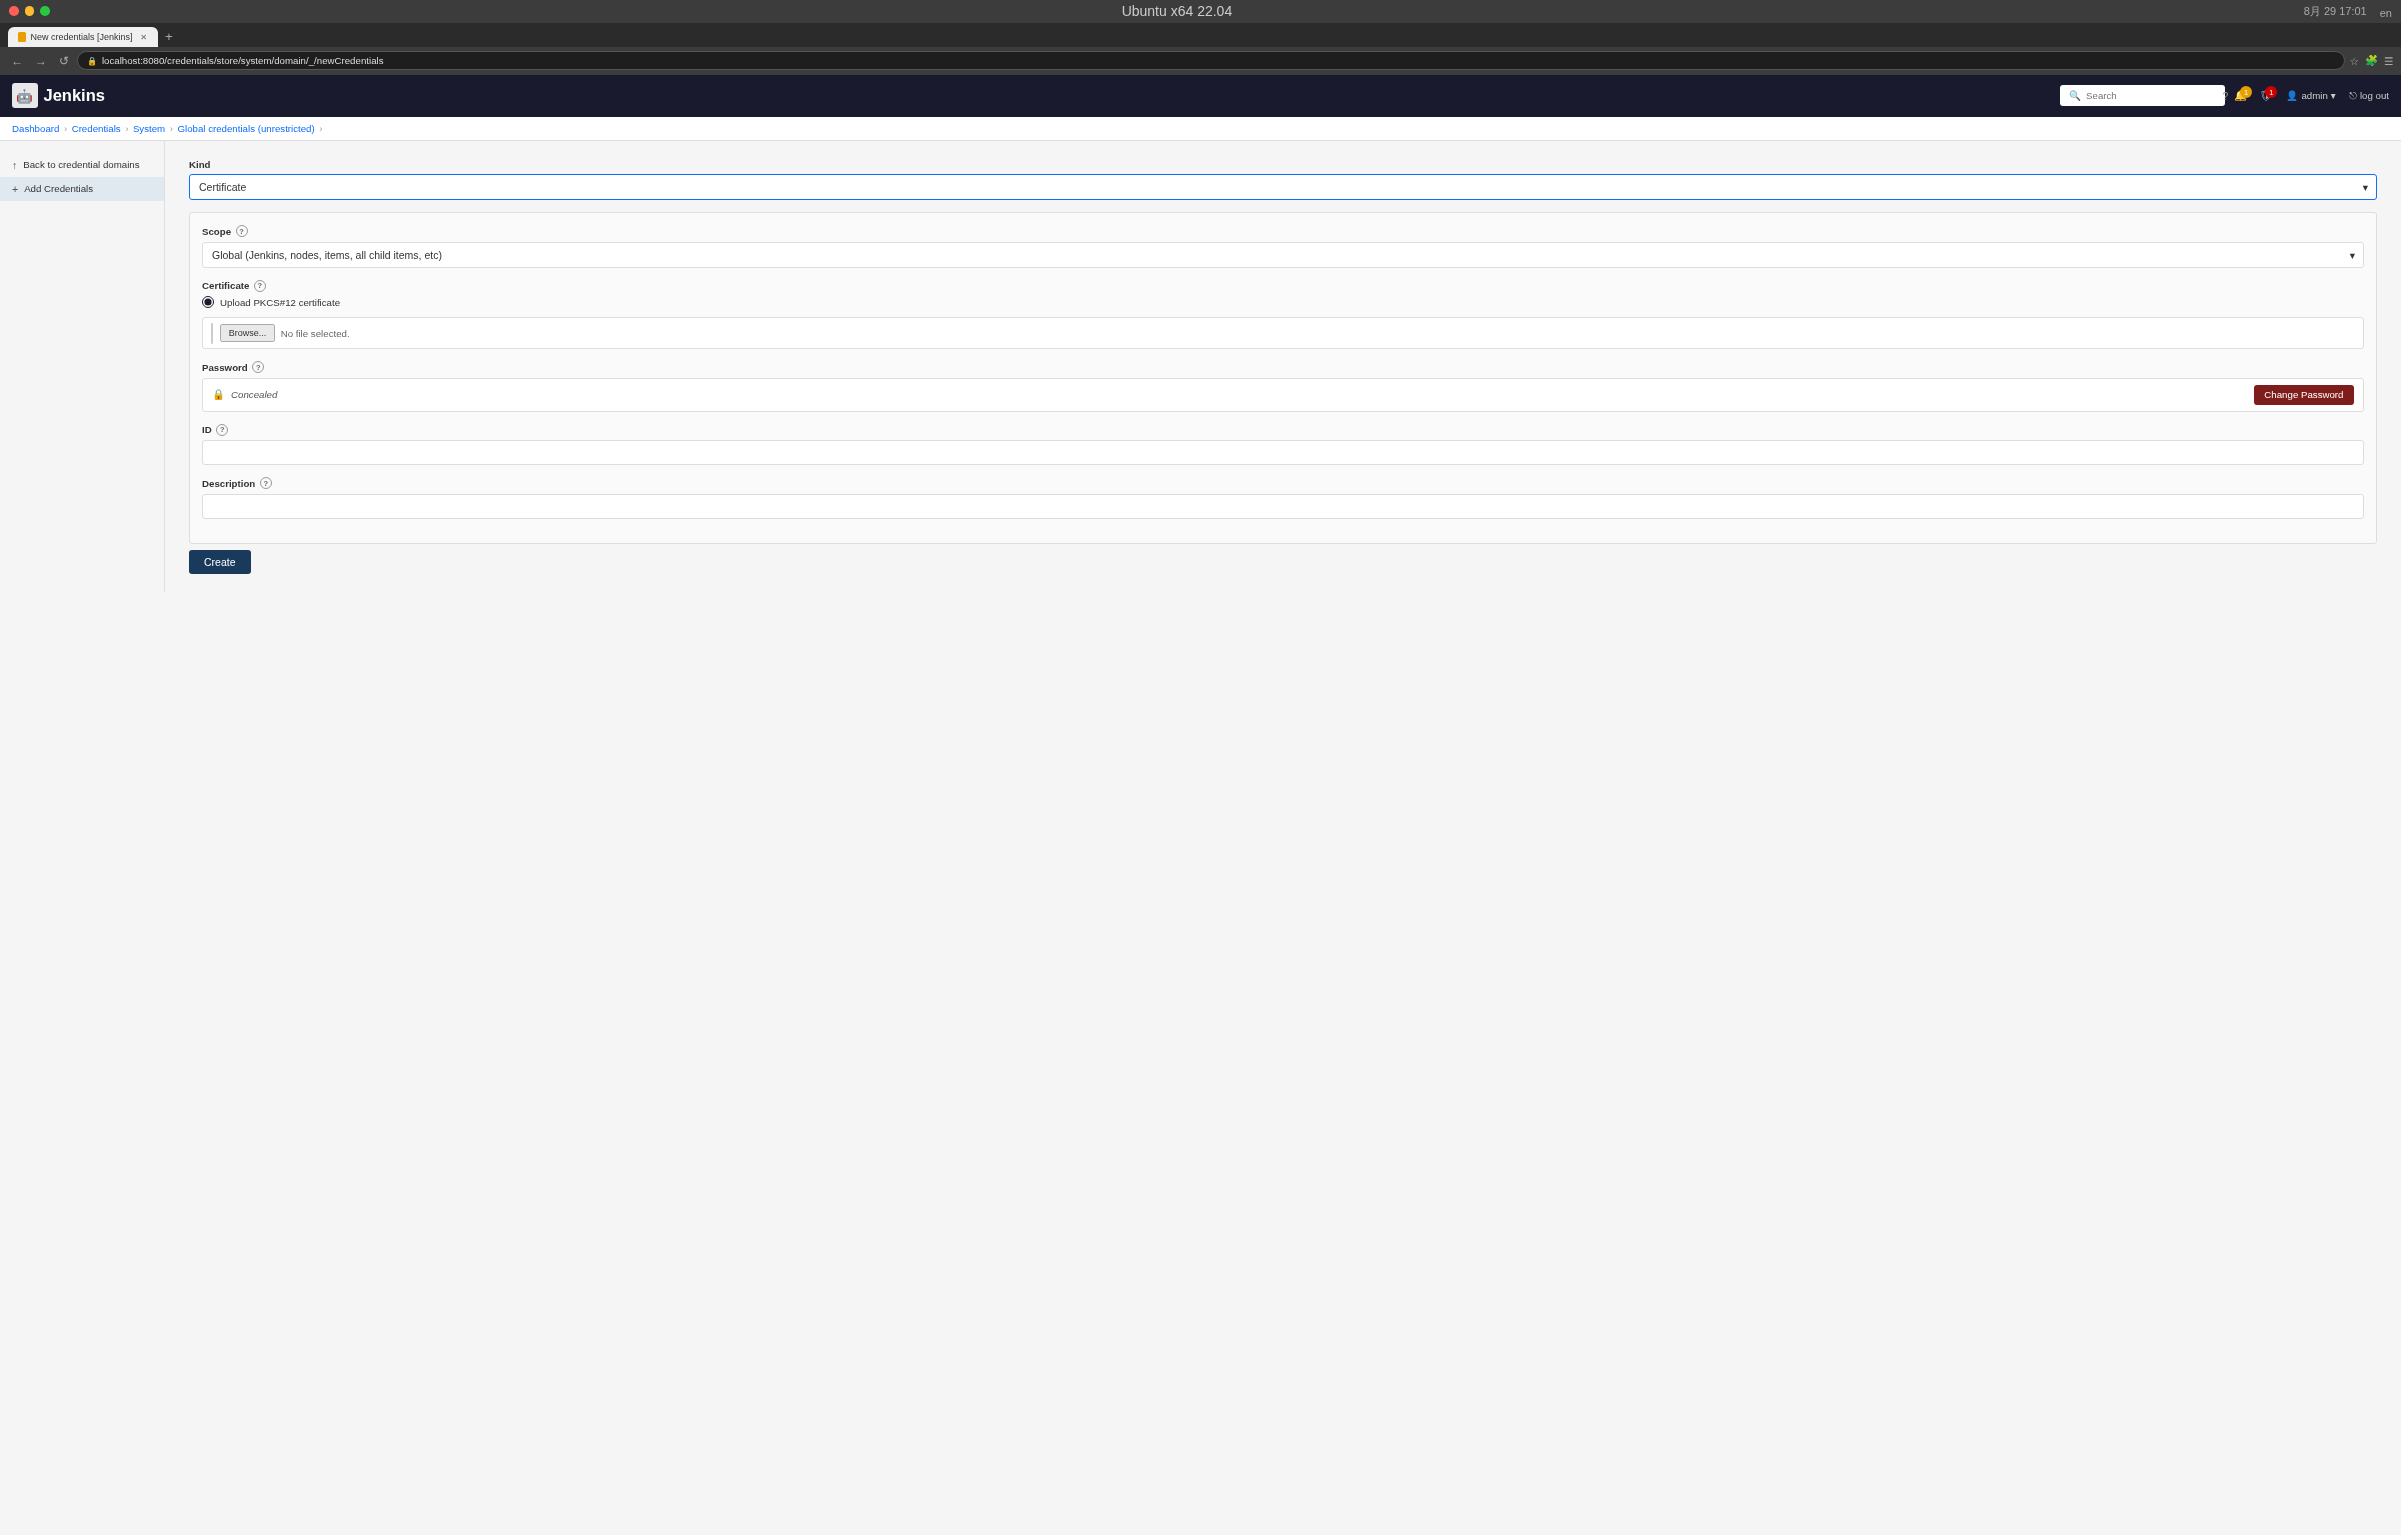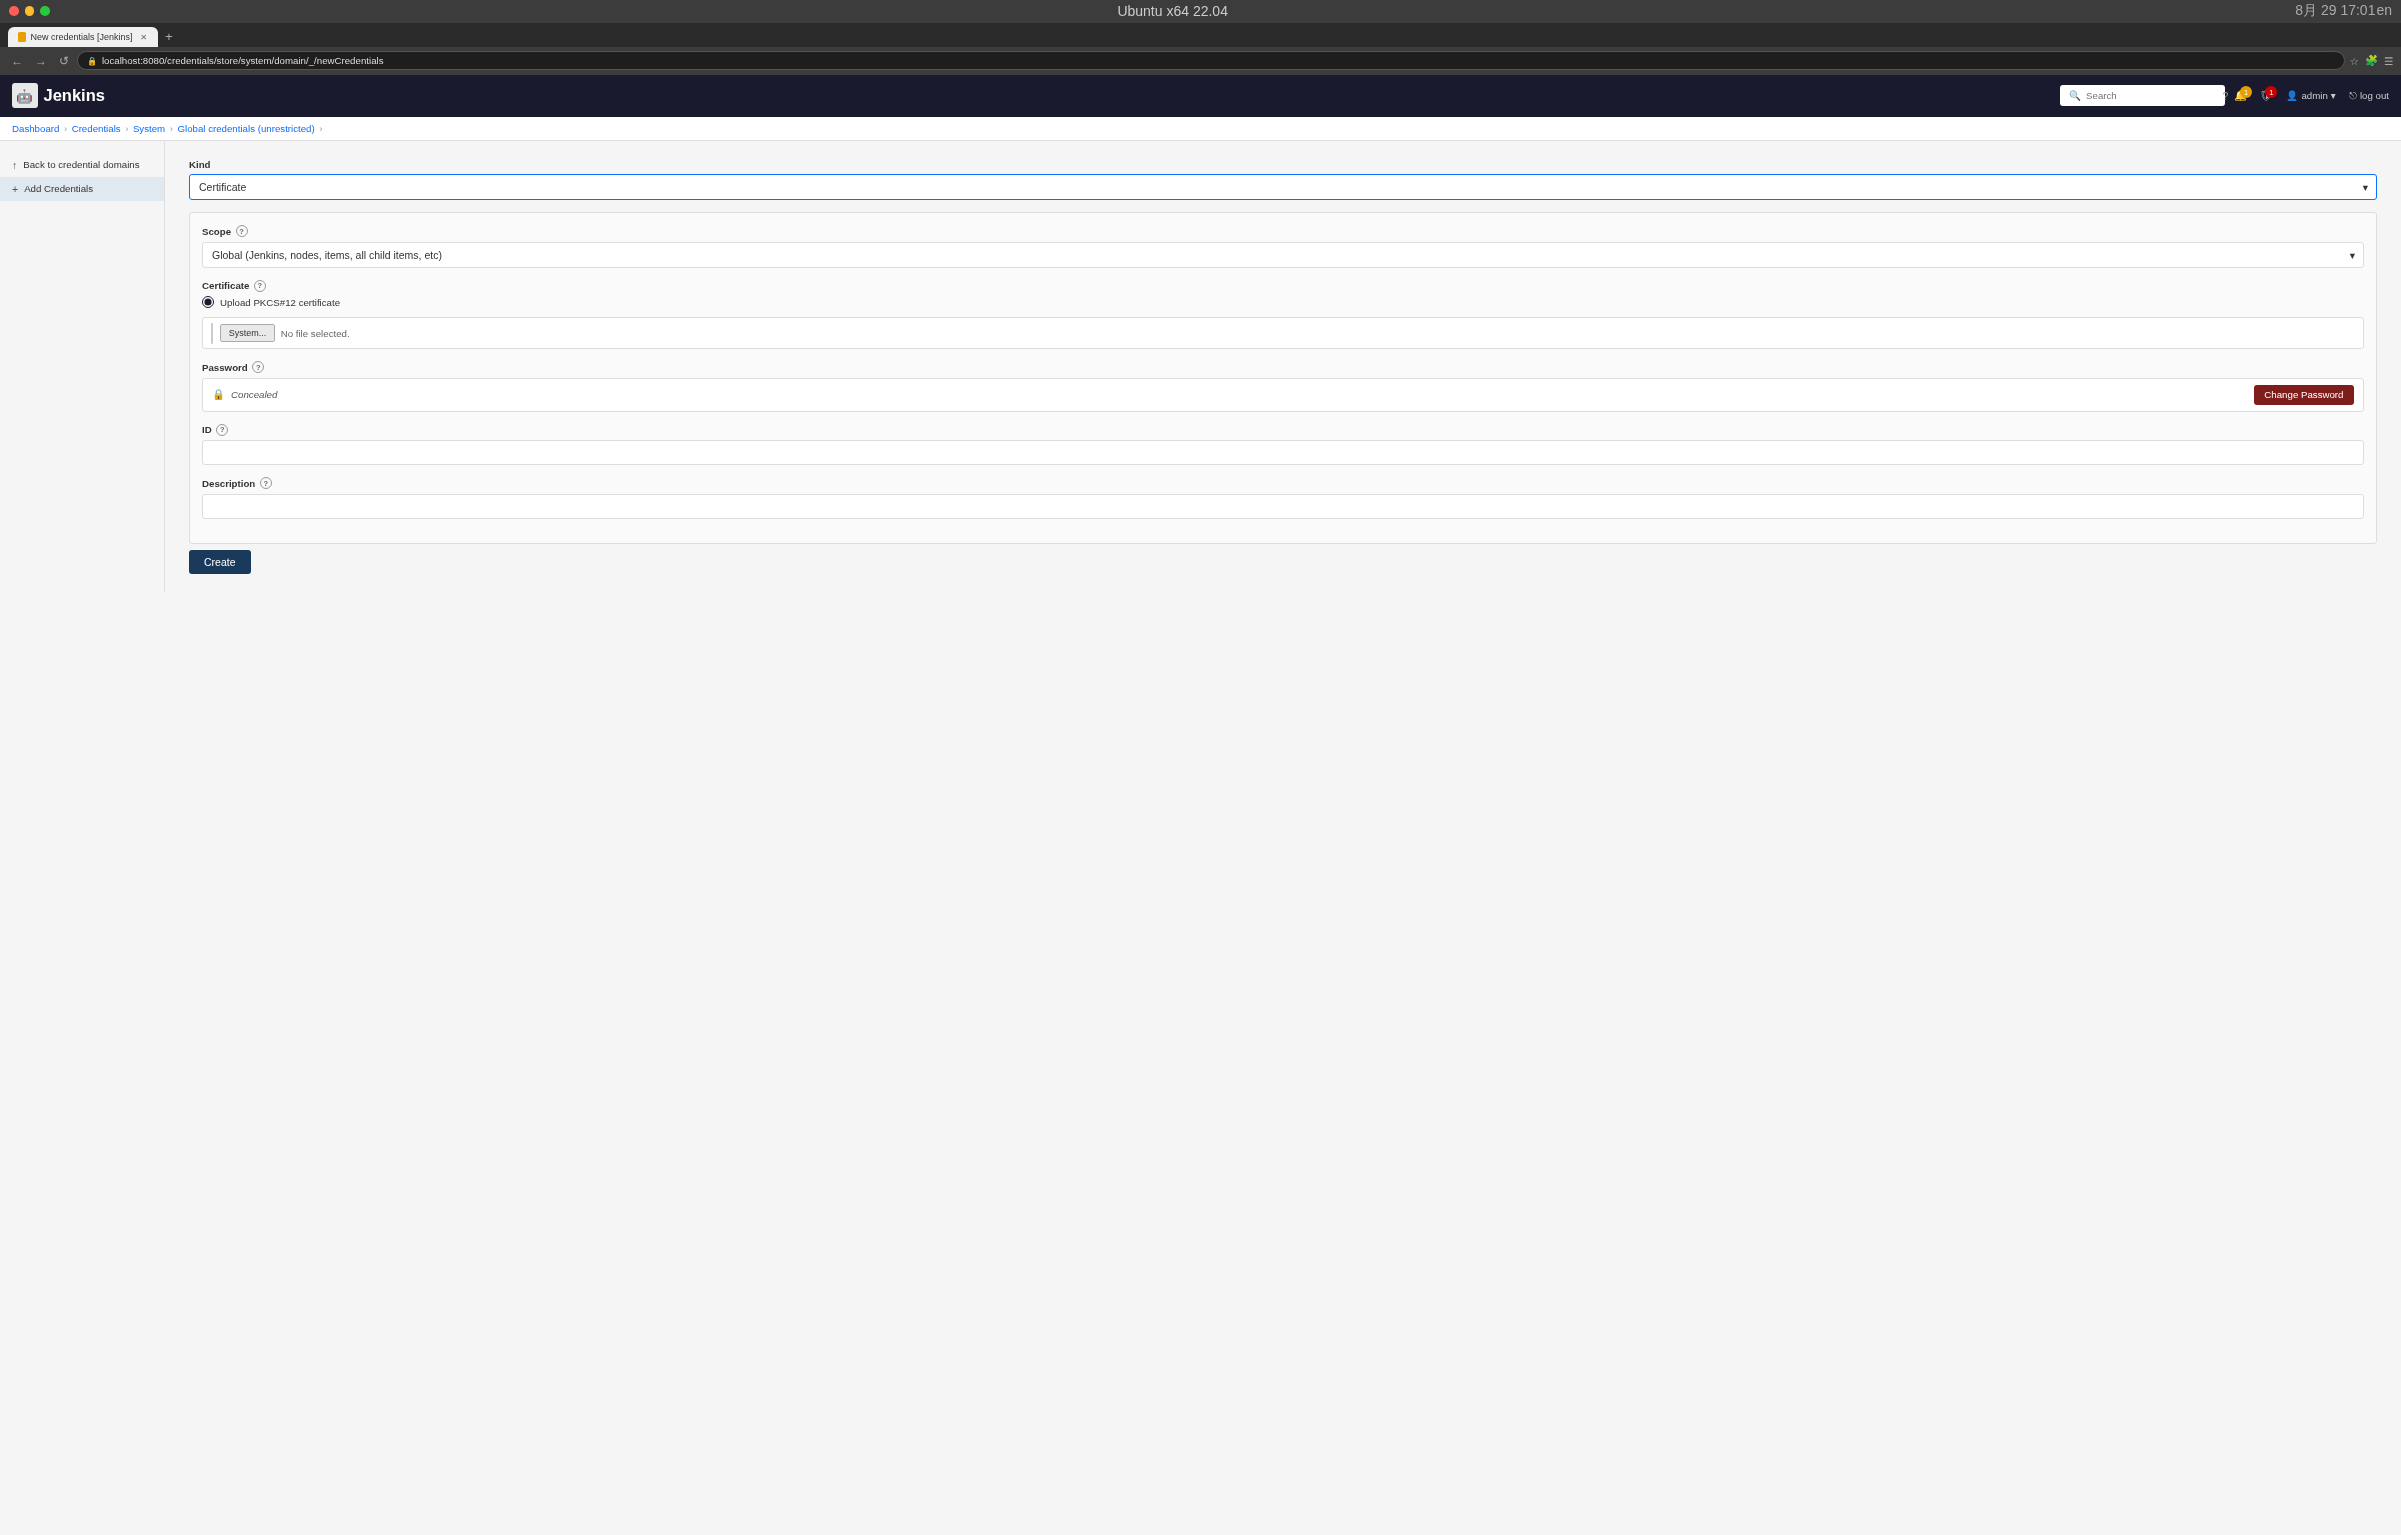--- a/index.html
+++ b/index.html
@@ -12,21 +12,21 @@
       display: flex;
       align-items: center;
       padding: 0 9px;
       gap: 6px;
     }
     .os-btn { width: 9.7px; height: 9.7px; border-radius: 50%; display: inline-block; }
     .os-btn.close { background: #ff5f57; }
     .os-btn.min { background: #febc2e; }
     .os-btn.max { background: #28c840; }
     .os-titlebar-center { flex: 1; text-align: center; color: #ccc; font-size: 14px; }
-    .os-titlebar-icons { display: flex; gap: 1px; color: #aaa; font-size: 14px; }
+    .os-titlebar-icons { display: flex; gap: 13px; color: #aaa; font-size: 11px; align-items: flex-end; }
 
     
     .browser-chrome { background: #2b2b2b; }
     .browser-tabs { display: flex; align-items: center; padding: 4.5px 7.5px 0; gap: 3px; }
     .browser-tab {
       background: #f0f0f0;
       border-radius: 6px 6px 0 0;
       padding: 4.5px 10.5px;
       font-size: 9px;
       color: #333;
@@ -381,21 +381,21 @@
           <div class="form-label">
             <span>Certificate</span>
             <span class="help-icon">?</span>
           </div>
           <div class="radio-option">
             <input type="radio" id="upload-pkcs" name="certificate-source" checked="" style="">
             <label for="upload-pkcs">Upload PKCS#12 certificate</label>
           </div>
           <div class="file-input-row">
             <div class="vertical-bar"></div>
-            <button class="browse-btn">System...</button>
+            <button class="browse-btn">Browse...</button>
             <span class="file-name">No file selected.</span>
           </div>
         </div>
 
         <div class="form-group">
           <div class="form-label">
             <span>Password</span>
             <span class="help-icon">?</span>
           </div>
           <div class="password-row">

